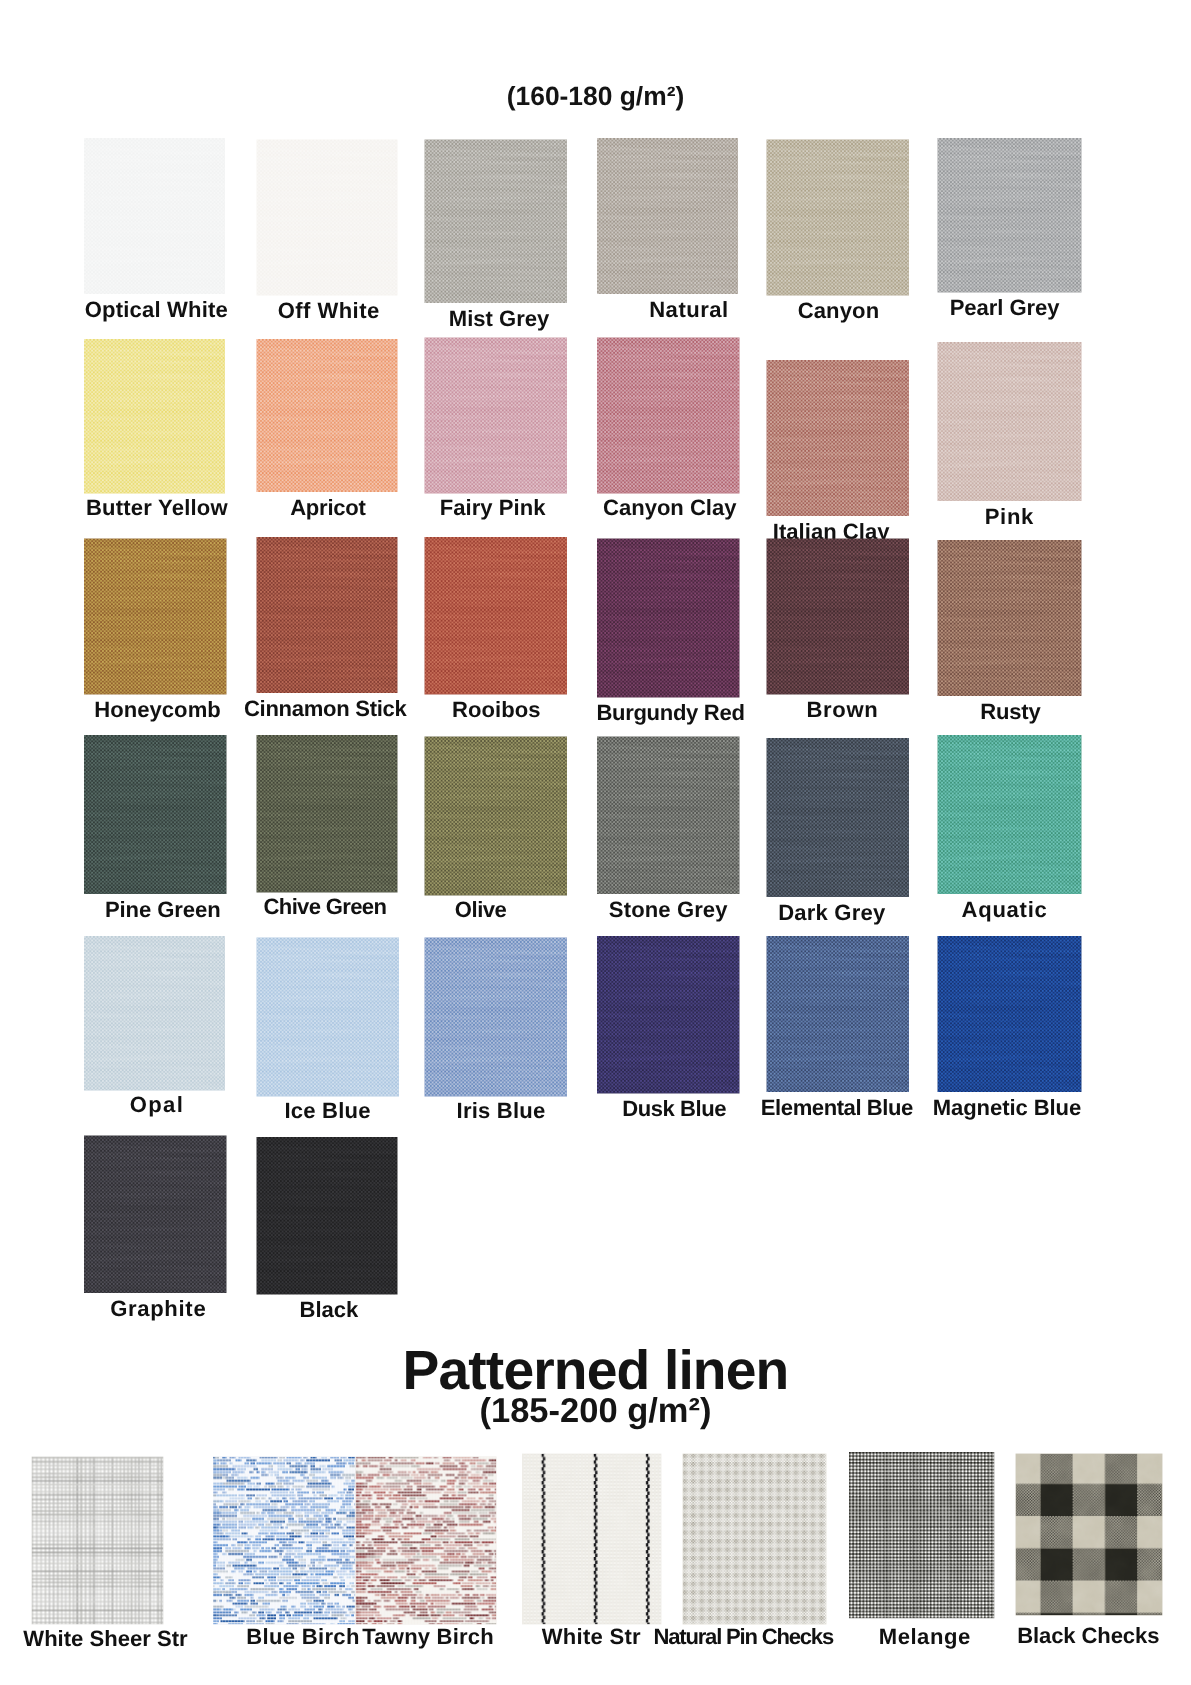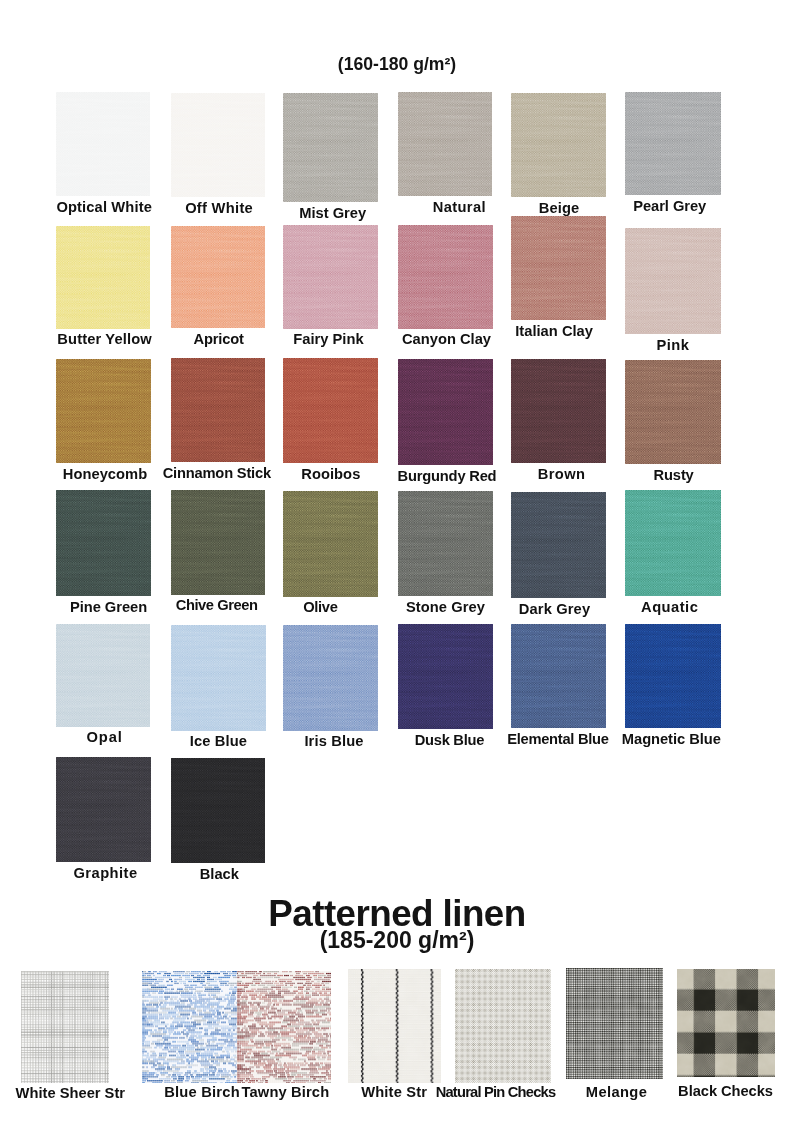--- a/index.html
+++ b/index.html
@@ -1869,21 +1869,21 @@
     <div class="lbl" style="top:106.8px;left:-37.7px;letter-spacing:0.35px">Natural</div>
   </div>
   <div class="cell" style="left:511px;top:93px;width:95px;height:128.3px">
     <div class="sw" style="width:95px;height:104.3px;background:#b7ae98">
           <svg width="95" height="104.3">
             <rect width="95" height="104.3" fill="url(#weave)" style="mix-blend-mode:overlay"></rect>
             <rect width="95" height="104.3" filter="url(#fnoise)" opacity=".22" style="mix-blend-mode:overlay"></rect>
             <rect width="95" height="104.3" filter="url(#slub)" opacity=".3" style="mix-blend-mode:overlay"></rect>
           </svg>
         </div>
-    <div class="lbl" style="top:107.1px;left:-39.5px;letter-spacing:0.10px">Beige</div>
+    <div class="lbl" style="top:107.1px;left:-39.5px;letter-spacing:0.10px">Canyon</div>
   </div>
   <div class="cell" style="left:625px;top:92px;width:96px;height:127.1px">
     <div class="sw" style="width:96px;height:103.1px;background:#a2a4a6">
           <svg width="96" height="103.1">
             <rect width="96" height="103.1" fill="url(#weave)" style="mix-blend-mode:overlay"></rect>
             <rect width="96" height="103.1" filter="url(#fnoise)" opacity=".22" style="mix-blend-mode:overlay"></rect>
             <rect width="96" height="103.1" filter="url(#slub)" opacity=".3" style="mix-blend-mode:overlay"></rect>
           </svg>
         </div>
     <div class="lbl" style="top:105.9px;left:-43.3px;letter-spacing:-0.04px">Pearl Grey</div>
@@ -1921,21 +1921,21 @@
   <div class="cell" style="left:398px;top:225.0px;width:95px;height:127.5px">
     <div class="sw" style="width:95px;height:103.5px;background:#bb7883">
           <svg width="95" height="103.5">
             <rect width="95" height="103.5" fill="url(#weave)" style="mix-blend-mode:overlay"></rect>
             <rect width="95" height="103.5" filter="url(#fnoise)" opacity=".22" style="mix-blend-mode:overlay"></rect>
             <rect width="95" height="103.5" filter="url(#slub)" opacity=".3" style="mix-blend-mode:overlay"></rect>
           </svg>
         </div>
     <div class="lbl" style="top:106.3px;left:-39.0px;letter-spacing:0.00px">Canyon Clay</div>
   </div>
-  <div class="cell" style="left:511px;top:216px;width:95px;height:127.9px">
+  <div class="cell" style="left:511px;top:240px;width:95px;height:127.9px">
     <div class="sw" style="width:95px;height:103.9px;background:#b0766c">
           <svg width="95" height="103.9">
             <rect width="95" height="103.9" fill="url(#weave)" style="mix-blend-mode:overlay"></rect>
             <rect width="95" height="103.9" filter="url(#fnoise)" opacity=".22" style="mix-blend-mode:overlay"></rect>
             <rect width="95" height="103.9" filter="url(#slub)" opacity=".3" style="mix-blend-mode:overlay"></rect>
           </svg>
         </div>
     <div class="lbl" style="top:106.7px;left:-44.4px;letter-spacing:0.02px">Italian Clay</div>
   </div>
   <div class="cell" style="left:625px;top:228.0px;width:96px;height:130.0px">

